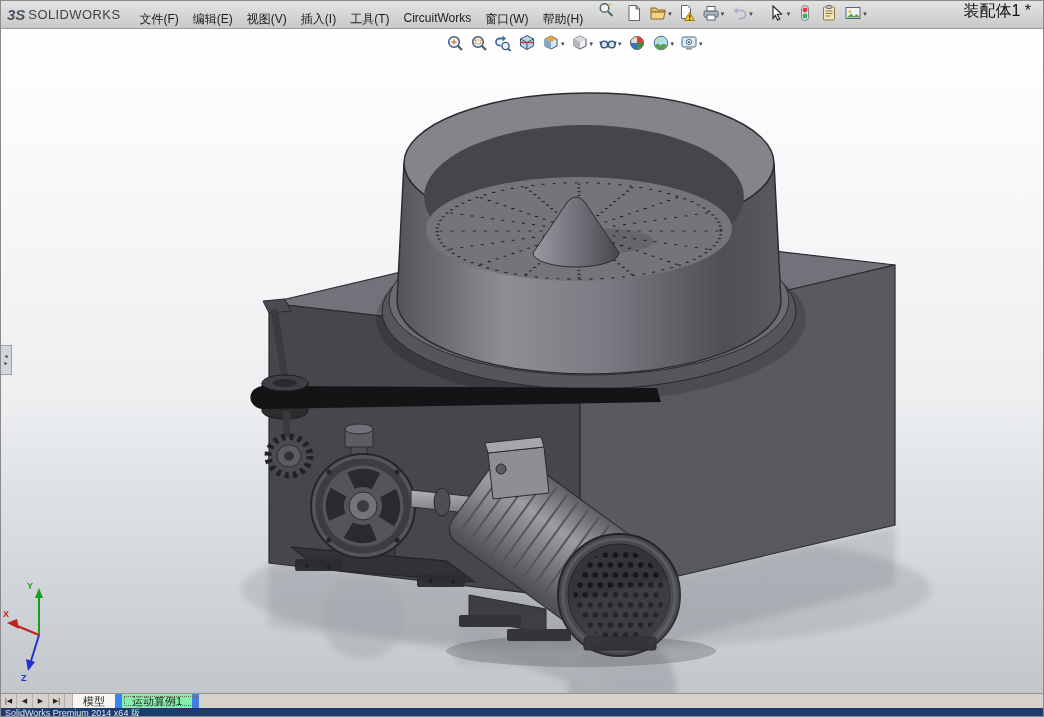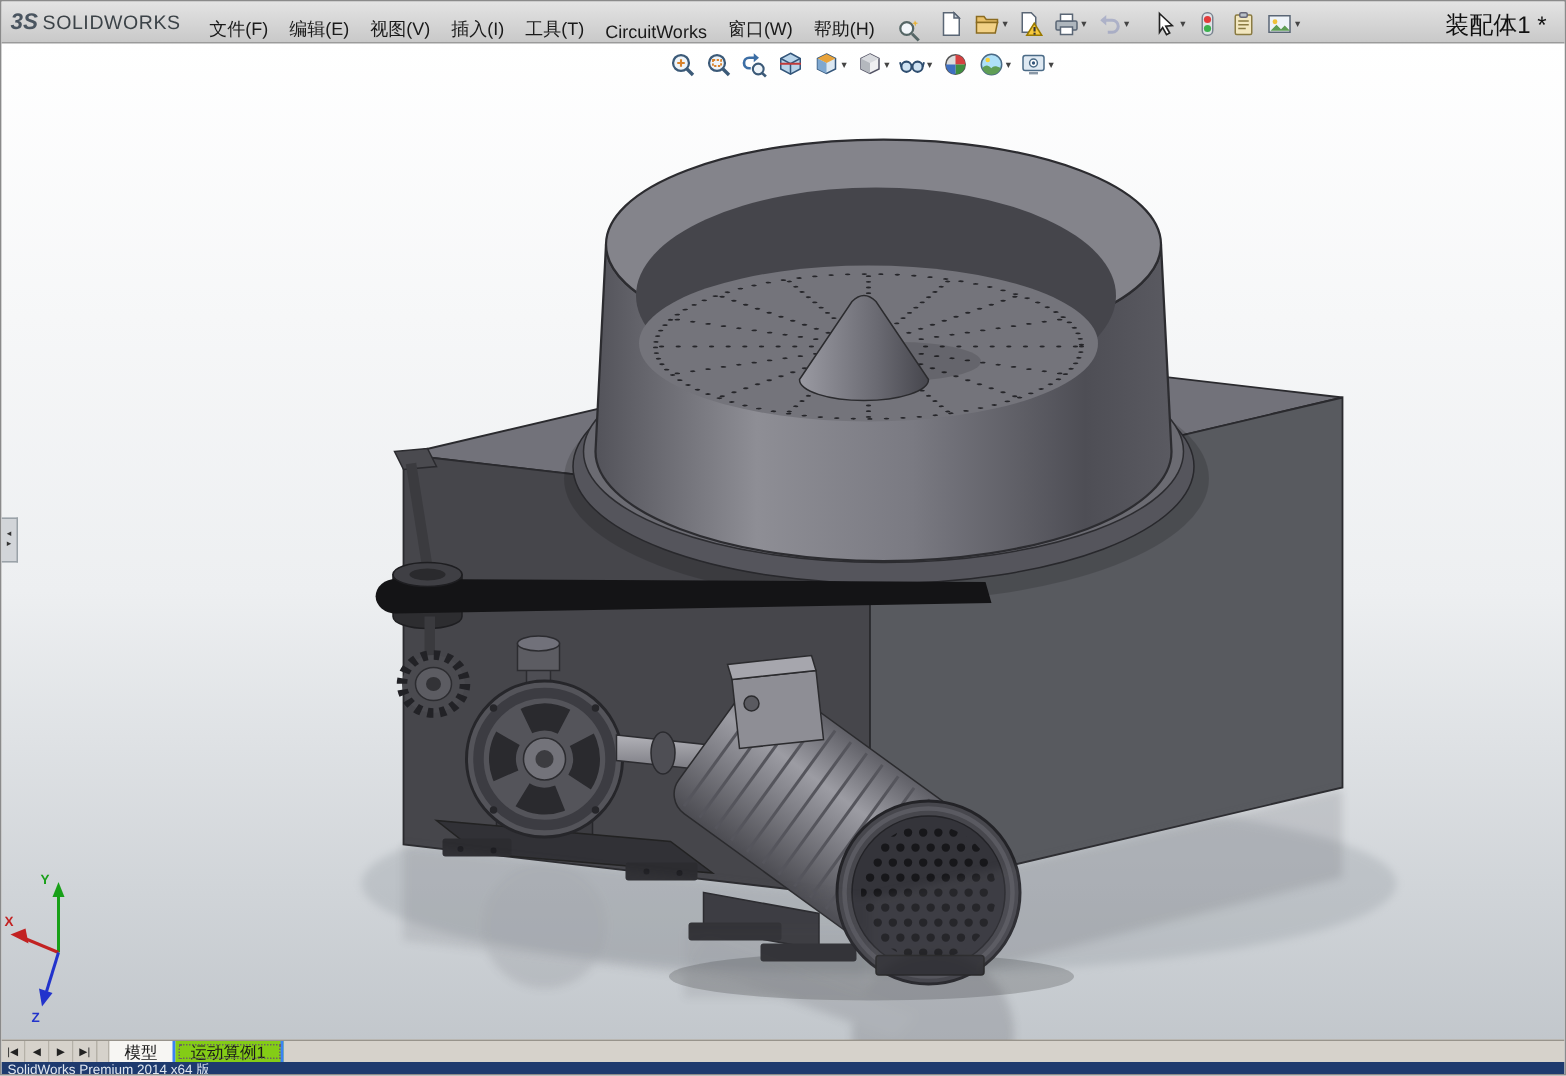--- a/index.html
+++ b/index.html
@@ -1,26 +1,26 @@
 <!DOCTYPE html>
 <html style="--menubar_top: #e3e3e3; --menubar_bottom: #c9c9c9; --statusbar_bg: #1e3a6e; --tabbar_bg: #d6d2cb; --viewport_top: #ffffff; --viewport_mid: #edeff1; --viewport_bottom: #c2c7cc;"><head>
 <meta charset="utf-8">
 <style>
   *{margin:0;padding:0;box-sizing:border-box}
   body{font-family:"Liberation Sans","DejaVu Sans",sans-serif;background:#8a8a8a}
   .window{position:relative;width:1044px;height:717px;overflow:hidden;background:#fff;border:1px solid #8a8a8a}
 
   
-  .menubar{position:absolute;top:0;left:0;right:0;height:28px;display:flex;align-items:flex-end;
+  .menubar{position:absolute;top:0;left:0;right:0;height:28px;display:flex;align-items:flex-start;
     background:linear-gradient(var(--menubar_top),var(--menubar_bottom));
     border-bottom:1px solid #9b9b9b;font-size:12px;color:#1a1a1a;z-index:5}
   .brand{display:flex;align-items:baseline;gap:3px;padding:0 12px 0 6px;height:100%;align-items:center}
   .brand .b3s{font-style:italic;font-weight:bold;color:#4a5560;font-size:15px}
   .brand .bname{font-weight:normal;letter-spacing:.4px;color:#3c4348;font-size:13px}
-  .menu-item{padding:0 7px;border-radius:2px;cursor:default;white-space:nowrap}
+  .menu-item{padding:10px 7px;border-radius:2px;cursor:default;white-space:nowrap}
   .searchbtn{display:flex;align-items:center;margin:0 4px 0 8px}
   .tbar{display:flex;align-items:center;margin-left:4px}
   .tbtn{display:flex;align-items:center;height:24px;padding:0 2px;border-radius:2px;margin:0 1px}
   .tbtn.gap{margin-left:10px}
   .caret{font-size:7px;color:#444;margin-left:1px;line-height:1}
   .doc-title{margin-left:auto;margin-right:12px;font-size:16px;color:#111;white-space:nowrap}
 
   
   .viewport{position:absolute;top:28px;left:0;width:1044px;height:664px;
     background:linear-gradient(180deg,var(--viewport_top) 0%,var(--viewport_mid) 55%,var(--viewport_bottom) 100%)}
@@ -33,23 +33,23 @@
   .splitter{position:absolute;left:0;top:344px;width:11px;height:30px;background:#d2d5d9;
     border:1px solid #9aa2a8;border-left:none;display:flex;flex-direction:column;align-items:center;
     justify-content:center;font-size:6px;line-height:7px;color:#333;z-index:4}
 
   
   .tabbar{position:absolute;left:0;top:692px;width:100%;height:15px;background:var(--tabbar_bg);
     border-top:1px solid #98948c;display:flex;align-items:stretch;font-size:11px;z-index:5}
   .navbtn{width:16px;display:flex;align-items:center;justify-content:center;font-size:7px;color:#222;
     background:#d6d2cb;border-right:1px solid #b5b1a8}
   .tabspacer{width:8px;border-right:1px solid #b5b1a8}
-  .tab{display:flex;align-items:center;padding:0 10px;border-right:2px solid #3b82f6;color:#1a1a1a;white-space:nowrap}
+  .tab{display:flex;align-items:center;padding:0 10px;border-right:7px solid #3b82f6;color:#1a1a1a;white-space:nowrap}
   .tab.active{background:#f7f6f3}
-  .tab.inactive{background:#84cc16;outline:1px dotted #6b675f;outline-offset:-3px}
+  .tab.inactive{background:#86efac;outline:1px dotted #6b675f;outline-offset:-3px}
 
   
   .statusbar{position:absolute;left:0;top:707px;width:100%;height:10px;background:var(--statusbar_bg);
     color:#dfe6f0;font-size:9px;line-height:10px;padding-left:4px;overflow:hidden;z-index:5}
 </style>
 </head>
 <body>
 
 <div class="window">
 

